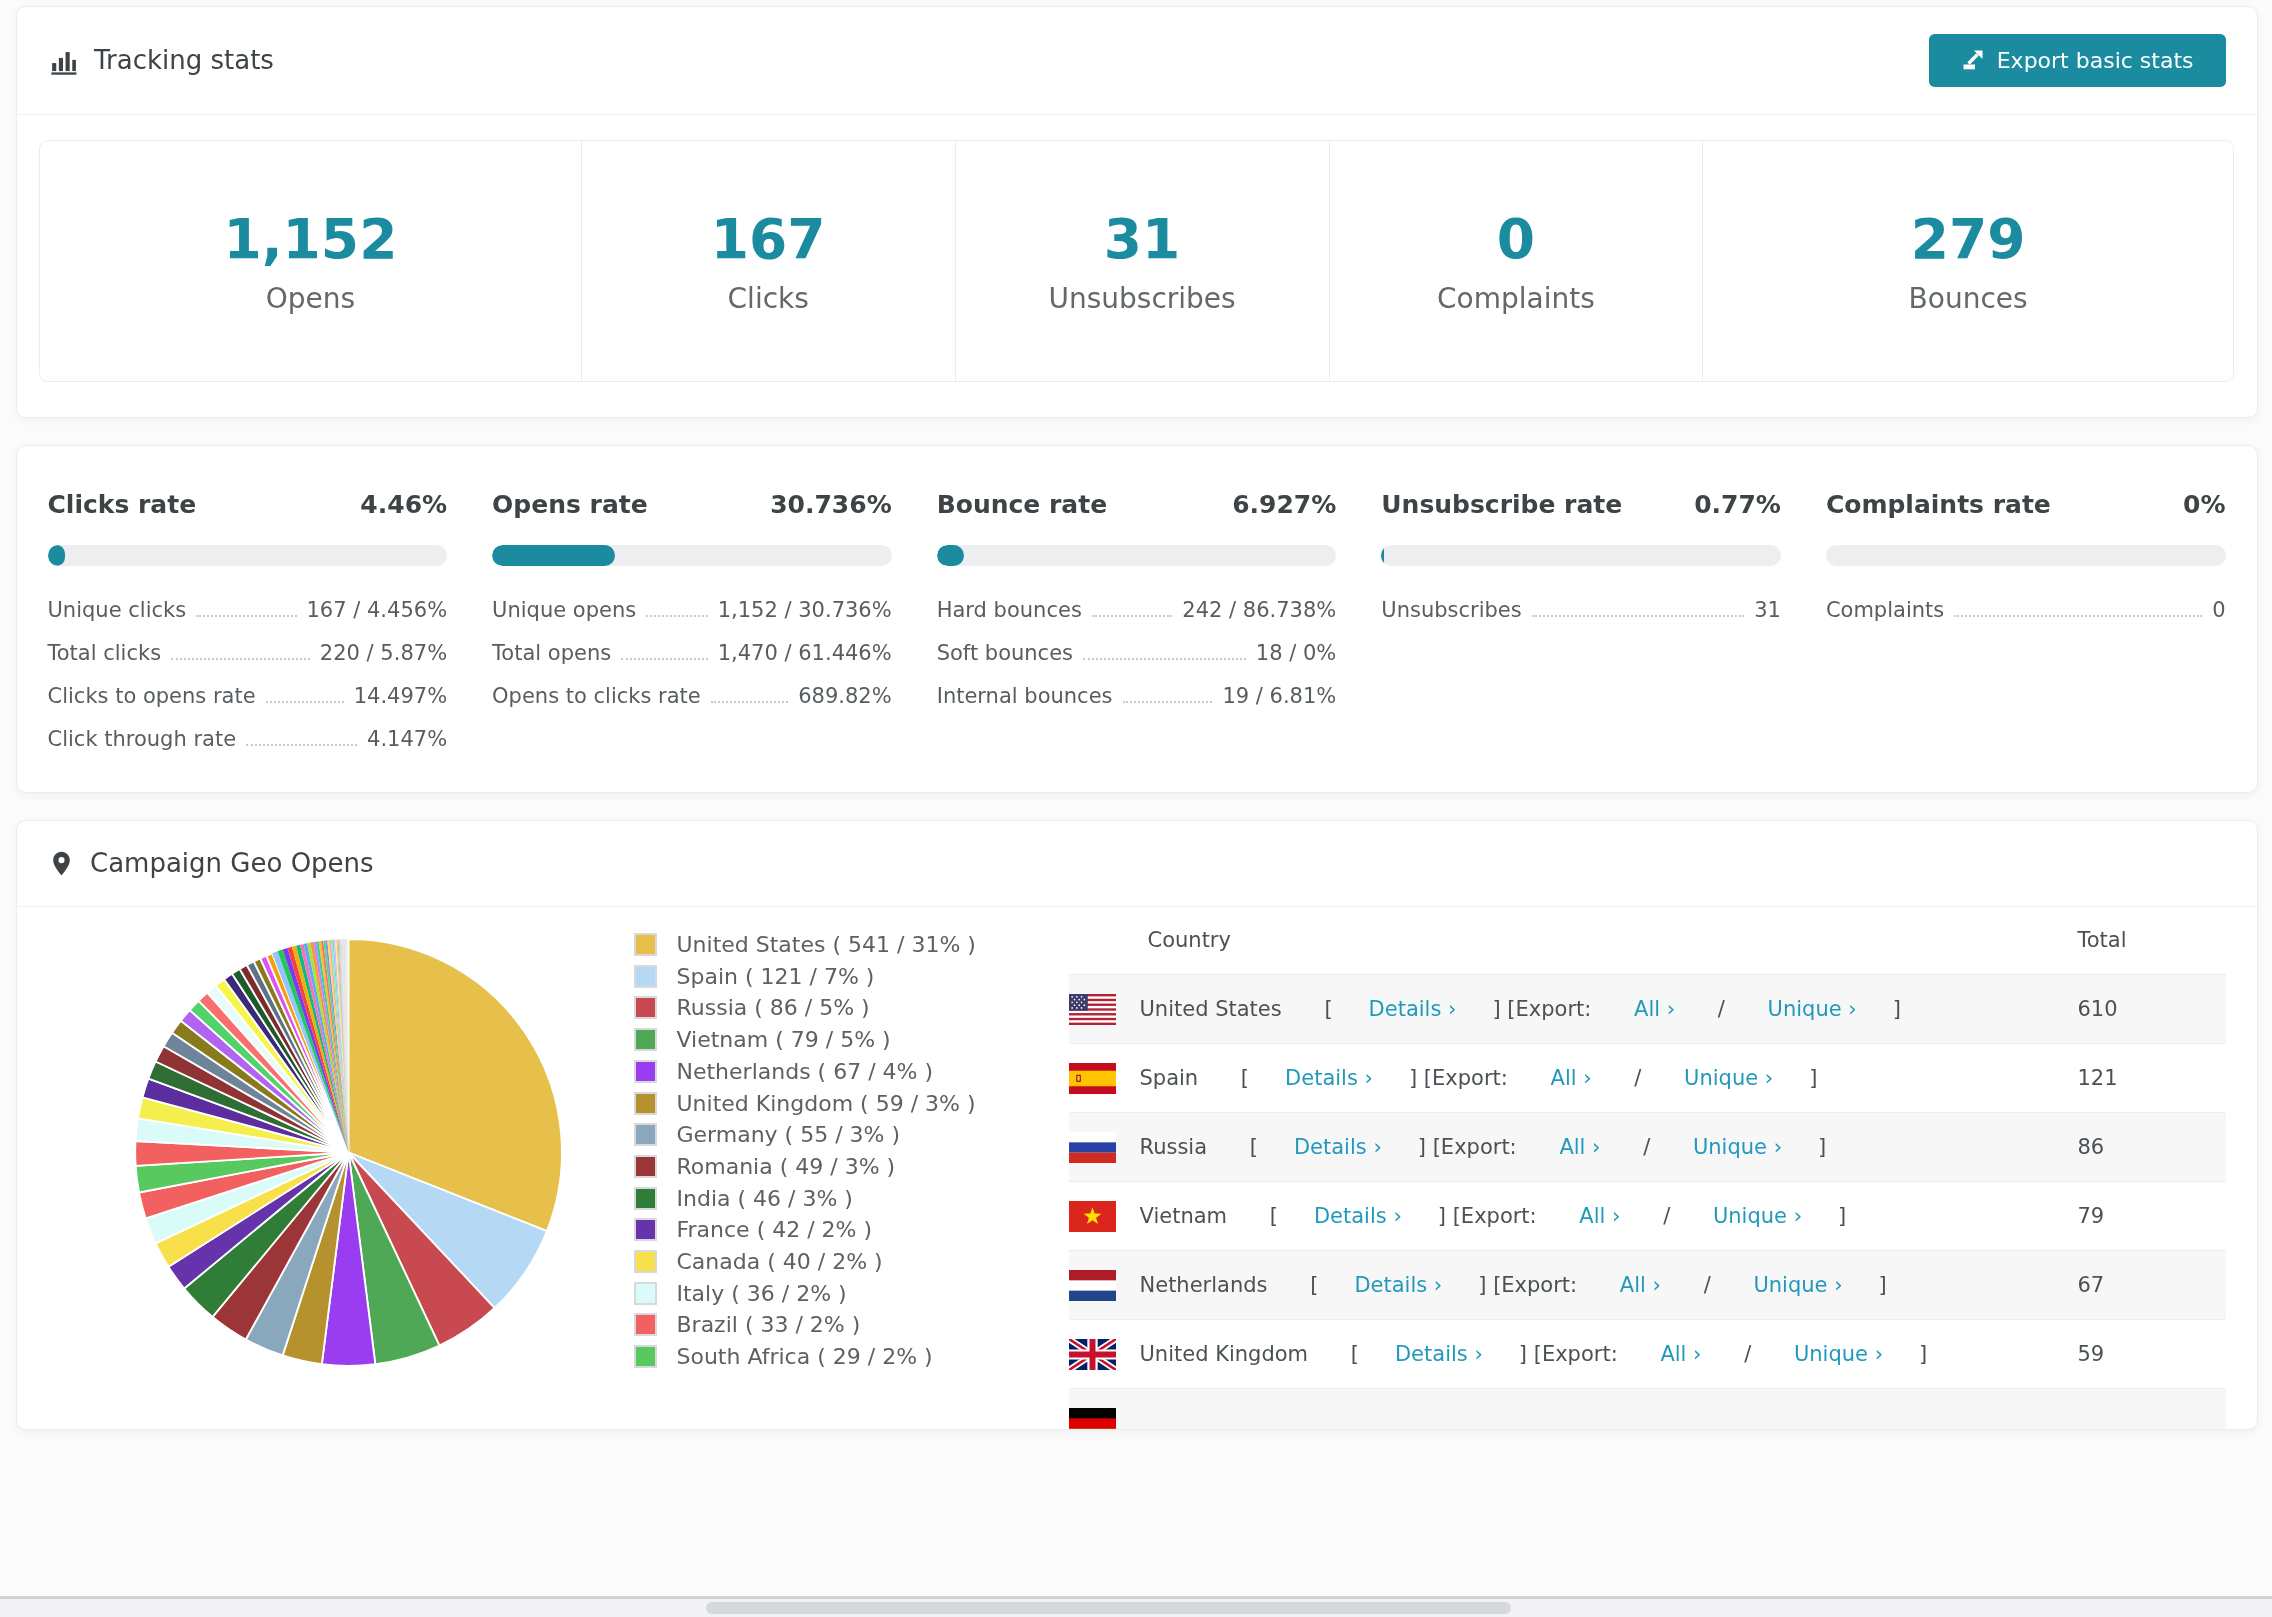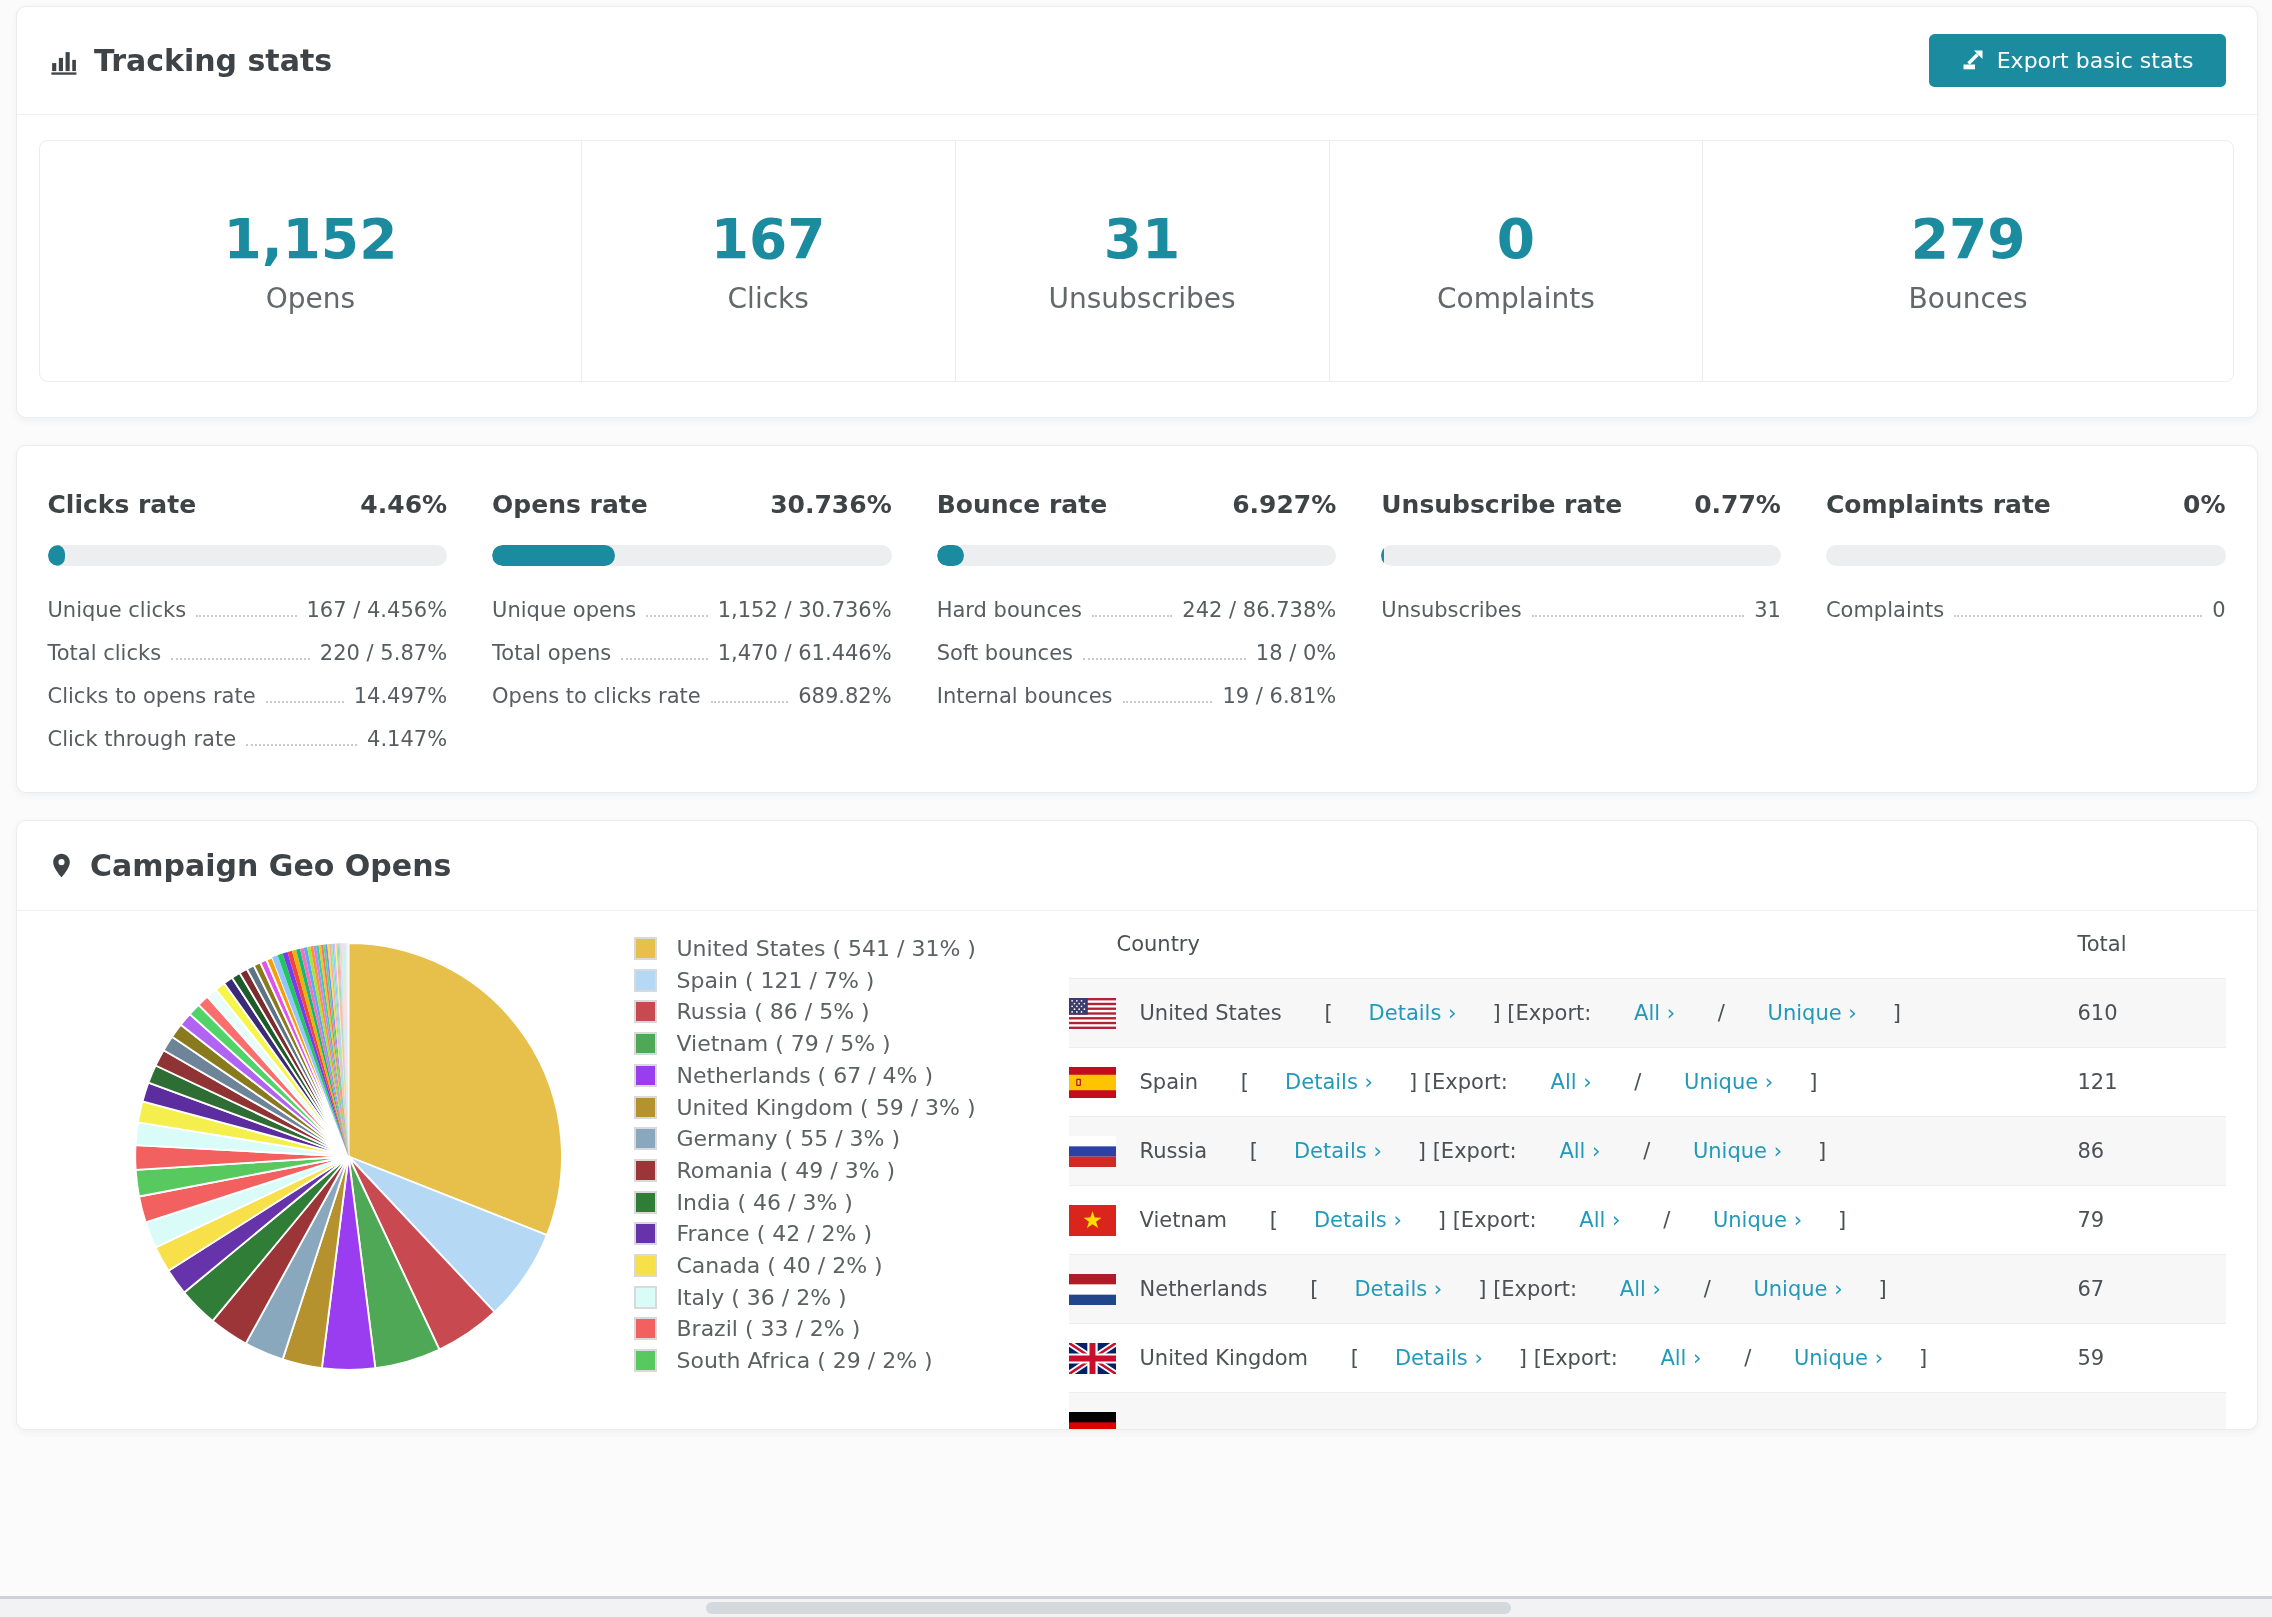--- a/index.html
+++ b/index.html
@@ -3,21 +3,21 @@
 <meta charset="utf-8">
 <style>
   html,body{margin:0;padding:0;}
   body{
     width:2273px;height:1618px;overflow:hidden;position:relative;
     background:#fbfbfc;color:#4b5154;
     font-family:"DejaVu Sans","Liberation Sans",sans-serif;
   }
   .card{background:#fff;border:1.4px solid #ebecee;border-radius:10px;margin:0 15.5px 27px;box-shadow:0 2.1px 7px rgba(40,50,60,.05);}
   .card-head{display:flex;align-items:center;padding:27px 31px;border-bottom:1.4px solid #f0f0f2;}
-  .card-title{font-size:30px;color:#3d4347;margin-left:15.5px;font-weight:700;}
+  .card-title{font-size:26px;color:#3d4347;margin-left:15.5px;font-weight:400;}
   .head-icon{display:inline-flex;width:31px;height:31px;}
   .head-icon svg{width:100%;height:100%;}
 
   
   .export-btn{margin-left:auto;display:flex;align-items:center;gap:11.3px;background:#1b8ba0;color:#fff;
     border:none;border-radius:5.6px;padding:14px 32px;font-size:22px;font-family:inherit;cursor:pointer;}
   .btn-icon{display:inline-flex;width:24px;height:24px;}
   .btn-icon svg{width:100%;height:100%;}
 
   
@@ -44,21 +44,21 @@
   .geo-card{height:608px;overflow:hidden;margin-bottom:0;}
   .geo-content{display:flex;align-items:flex-start;padding:0 31px 0 31px;}
   .pie-wrap{width:438px;height:455px;margin-left:83px;margin-top:18.4px;flex:none;}
   .pie-wrap svg{width:100%;height:100%;}
   .legend{list-style:none;margin:25.4px 0 0 65px;padding:0;width:367px;flex:none;}
   .legend li{display:flex;align-items:center;margin-bottom:6.7px;font-size:22px;color:#5c6164;white-space:nowrap;gap:8px;}
   .swatch{width:19px;height:19px;border:2.1px solid #d9d9db;margin-right:12px;flex:none;box-sizing:content-box;}
 
   .geo-table{flex:1;margin-left:68px;font-size:21px;min-width:0;}
   .geo-hrow{display:flex;align-items:center;padding:21px 0 22.6px;color:#4b5154;}
-  .h-country{margin-left:48px;flex:1;}
+  .h-country{margin-left:79px;flex:1;}
   .h-total{width:148px;}
   .geo-row{display:flex;align-items:center;height:68px;border-top:1.4px solid #ededef;white-space:nowrap;}
   .geo-row.odd{background:#f7f7f8;}
   .flag{width:47px;height:31px;margin-right:24px;flex:none;display:inline-flex;}
   .flag svg{width:100%;height:100%;}
   .geo-country{flex:1;display:flex;align-items:baseline;min-width:0;overflow:hidden;gap:36px;}
   .c-dim{color:#4b5154;}
   .c-link{color:#2299bb;text-decoration:none;cursor:pointer;}
   .geo-total{width:148px;}
 

